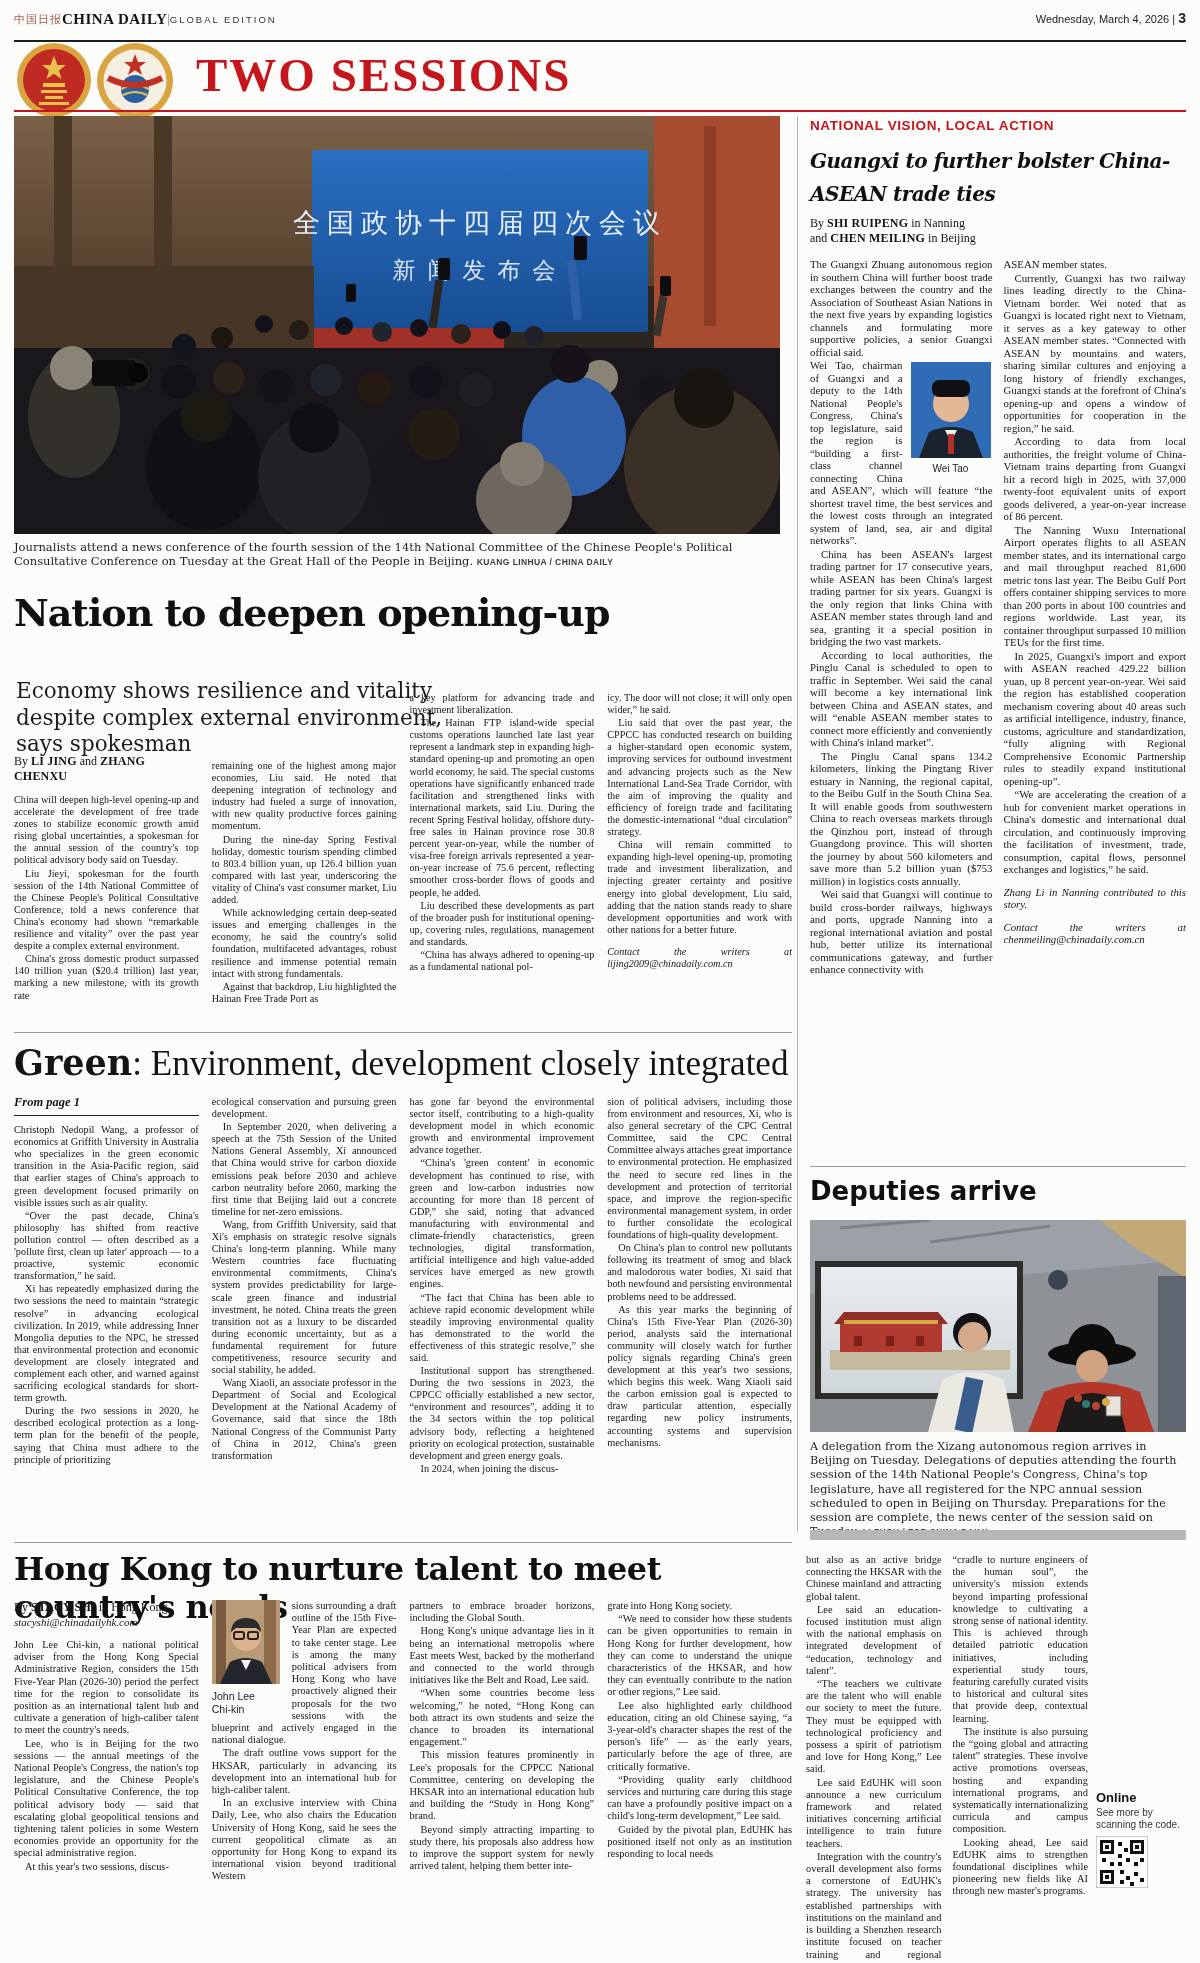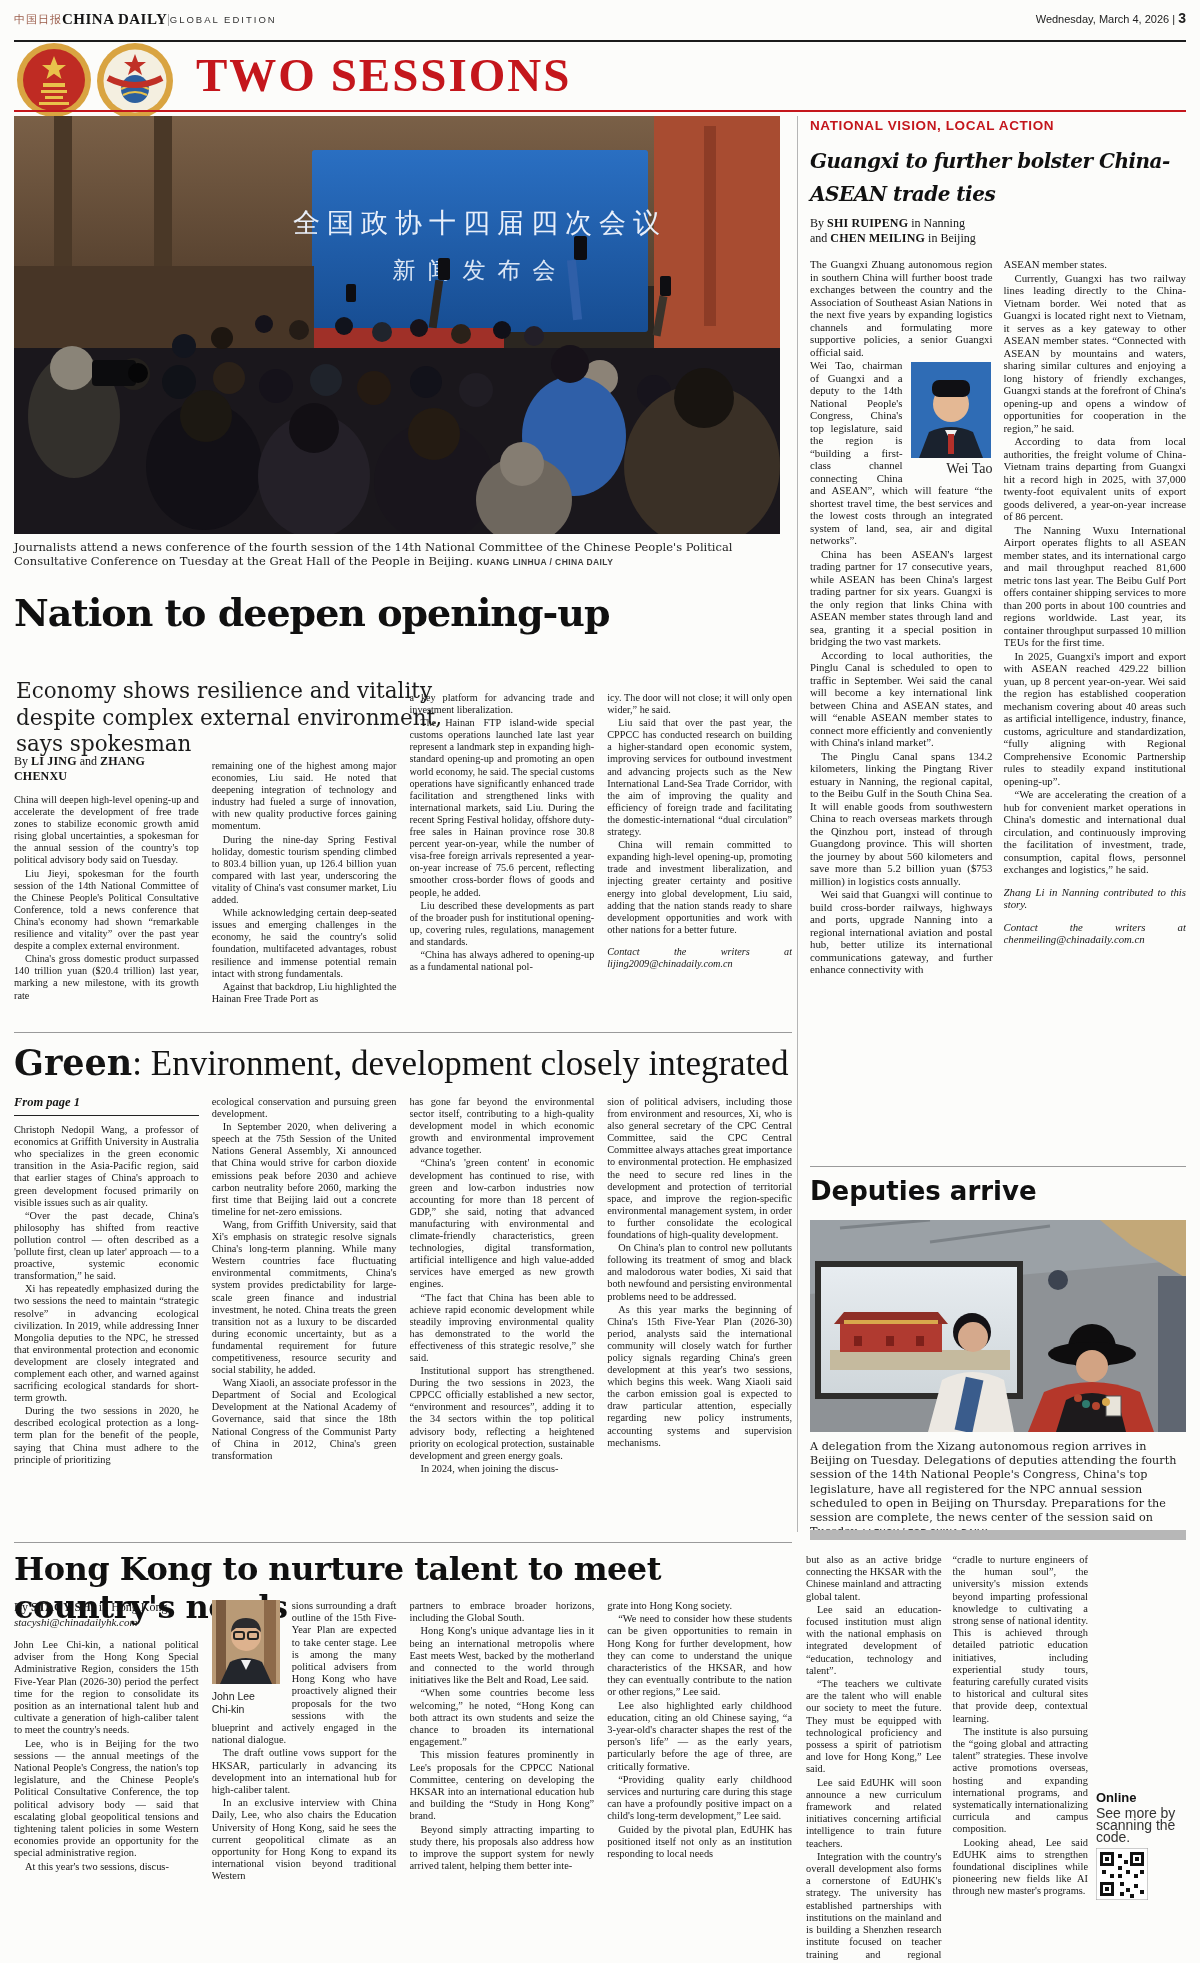--- a/index.html
+++ b/index.html
@@ -54,38 +54,38 @@
      padding-bottom:7px;margin-bottom:8px;text-align:left;}
   
   .v-divider{position:absolute;left:797px;top:116px;width:1px;height:1416px;background:#b5b5b5;}
   .kicker{position:absolute;left:810px;top:118px;font-family:"Liberation Sans",sans-serif;
      font-weight:700;font-size:13.5px;letter-spacing:.6px;color:#c4161c;}
   .gx-hl{position:absolute;left:810px;top:145px;width:378px;font-family:"DejaVu Serif",serif;
      font-weight:700;font-size:20px;line-height:33px;letter-spacing:-.5px;color:#101010;font-style:italic;}
   .gx-byline{position:absolute;left:810px;top:216px;}
   .gx-cols{left:810px;top:258px;width:376px;height:904px;gap:11px;font-size:10.8px;line-height:12.5px;}
   .wei-wrap{float:right;width:84px;margin:3px 0 3px 6px;text-align:center;}
-  .wei-cap{font-family:Liberation Serif, serif;font-size:14px;color:#222;margin-top:2px;text-align:right;}
+  .wei-cap{font-family:Liberation Sans, sans-serif;font-size:10px;color:#222;margin-top:2px;}
   .dep-rule{position:absolute;left:810px;top:1166px;width:376px;height:1px;background:#9a9a9a;}
   .dep-hl{position:absolute;left:810px;top:1176px;font-family:"DejaVu Sans",sans-serif;
      font-weight:700;font-size:26px;color:#101010;}
   .gray-bar{position:absolute;left:810px;top:1530px;width:376px;height:10px;background:#b7b7b7;}
   
   .hk-hl{position:absolute;left:14px;top:1550px;width:790px;font-family:"DejaVu Serif",serif;
      font-weight:700;font-size:32px;letter-spacing:-.5px;color:#101010;}
   .hk-cols{left:14px;top:1600px;width:778px;height:358px;gap:13px;font-size:10.4px;line-height:12.2px;}
   .hk-byline{margin-bottom:9px;text-align:left;}
   .hk-byline .email{font-style:italic;font-size:11px;}
   .lee-wrap{float:left;width:74px;margin:0 6px 2px 0;text-align:left;}
   .lee-cap{font-family:"Liberation Sans",sans-serif;font-size:10.5px;line-height:12.5px;color:#222;margin-top:3px;}
   .hk-right{left:806px;top:1554px;width:282px;height:406px;gap:11px;font-size:10.4px;line-height:12.2px;}
   
   .online{position:absolute;left:1096px;top:1790px;width:92px;font-family:"Liberation Sans",sans-serif;}
   .online .ttl{font-weight:700;font-size:13px;color:#111;}
-  .online .txt{font-size:14px;line-height:12px;color:#333;margin-top:2px;}
+  .online .txt{font-size:10px;line-height:12px;color:#333;margin-top:2px;}
   .online svg{margin-top:5px;}
 </style>
 </head>
 <body>
 
 <div id="page">
 
   <div class="masthead">
     <div class="mh-left">
       <span class="logo-cn">中国日报</span>

